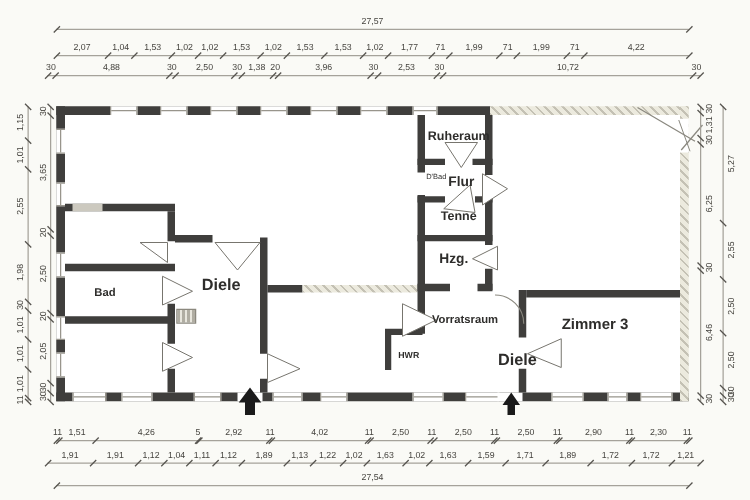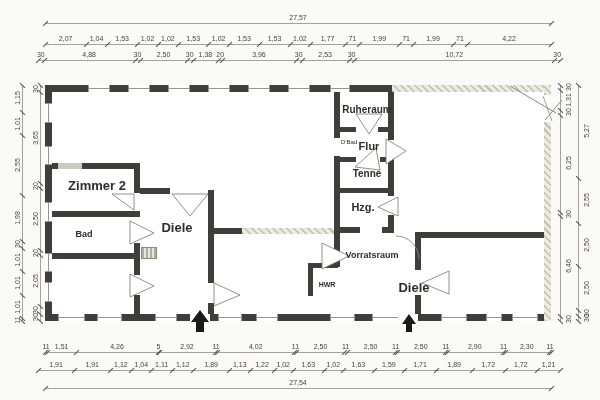--- a/index.html
+++ b/index.html
@@ -116,30 +116,30 @@
     <polygon points="322,243 349,256 322,269" fill="#fff" stroke="#77756e" stroke-width="0.8"></polygon>
     <polygon points="449,271 422,283 449,294" fill="#fff" stroke="#77756e" stroke-width="0.8"></polygon>
     <path d="M 396,236 A 23,23 0 0 1 419,259" fill="none" stroke="#8a887f" stroke-width="0.9"></path>
     <line x1="510" y1="86" x2="556" y2="113" stroke="#8a887f" stroke-width="1"></line>
     <line x1="545" y1="120" x2="562" y2="100" stroke="#8a887f" stroke-width="1"></line>
     <line x1="543" y1="96" x2="552" y2="121" stroke="#8a887f" stroke-width="0.8"></line>
     <polygon points="200,310 191,322 196,322 196,332 204,332 204,322 209,322" fill="#1a1a1a"></polygon>
     <polygon points="409,314 402,324 406,324 406,332 412,332 412,324 416,324" fill="#1a1a1a"></polygon>
   </svg>
 
-  <div class="rlab" style="left:57px;top:178px;width:80px;font-size:13px;">Zimmer 2</div>
   <div class="rlab" style="left:64px;top:229px;width:40px;font-size:9px;">Bad</div>
   <div class="rlab" style="left:147px;top:220px;width:60px;font-size:13px;">Diele</div>
   <div class="rlab" style="left:337px;top:104px;width:60px;font-size:10px;">Ruheraum</div>
   <div class="rlab" style="left:336px;top:139px;width:26px;font-size:6px;font-weight:400;">D'Bad</div>
   <div class="rlab" style="left:349px;top:140px;width:40px;font-size:11px;">Flur</div>
   <div class="rlab" style="left:337px;top:168px;width:60px;font-size:10px;">Tenne</div>
   <div class="rlab" style="left:338px;top:201px;width:50px;font-size:11px;">Hzg.</div>
   <div class="rlab" style="left:332px;top:250px;width:80px;font-size:9px;">Vorratsraum</div>
   <div class="rlab" style="left:310px;top:281px;width:34px;font-size:7px;">HWR</div>
+  <div class="rlab" style="left:431px;top:252px;width:90px;font-size:12px;">Zimmer 3</div>
   <div class="rlab" style="left:384px;top:280px;width:60px;font-size:13px;">Diele</div>
 
   <div class="dimchain h" style="left:45px;top:23px;width:506px;">
       <span class="tick th" style="left: 0%;"></span>
       <span class="tick th" style="left: 100%;"></span>
       <span class="dlab dh" style="left: 50%;">27,57</span>
     </div>
   <div class="dimchain h" style="left:45px;top:44px;width:506px;">
       <span class="tick th" style="left: 0%;"></span>
       <span class="tick th" style="left: 8.1464%;"></span>

